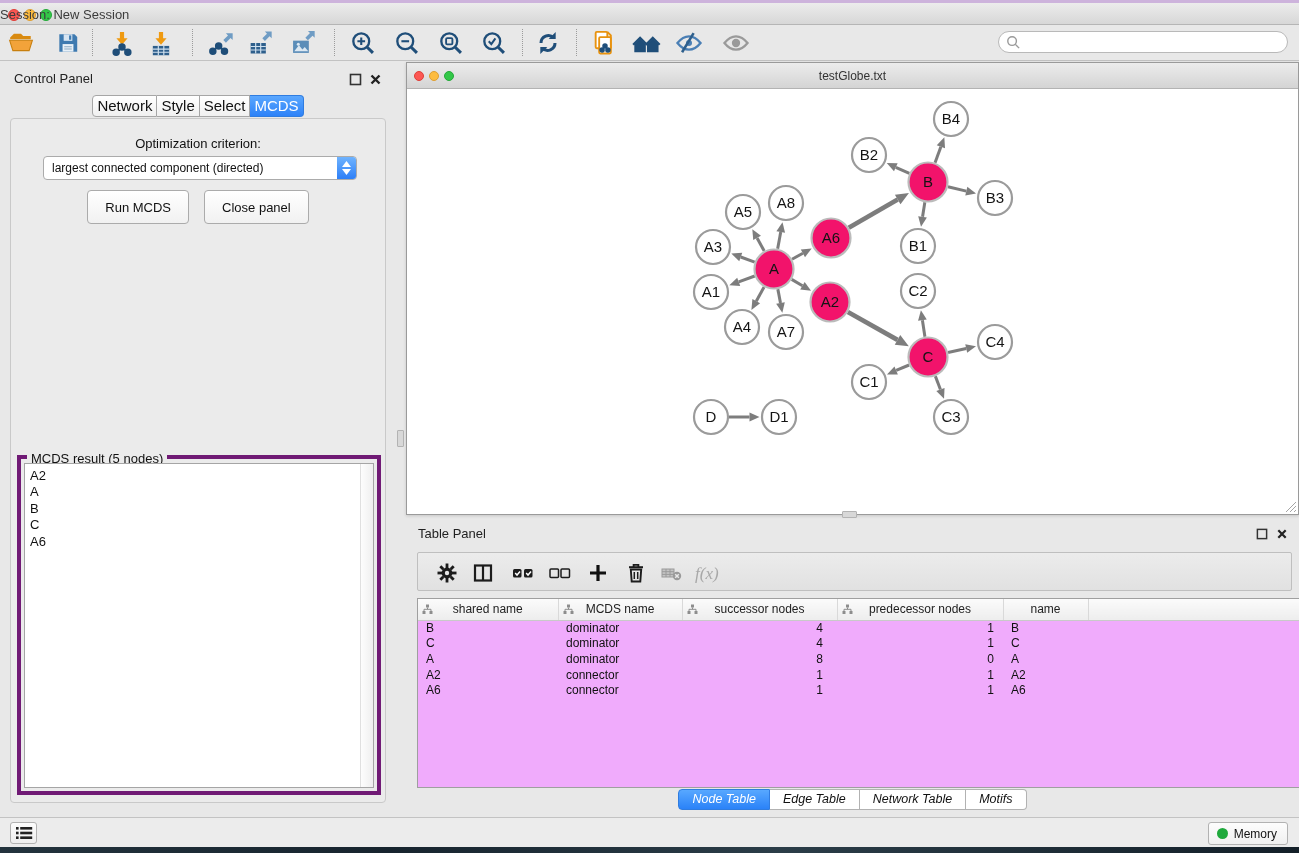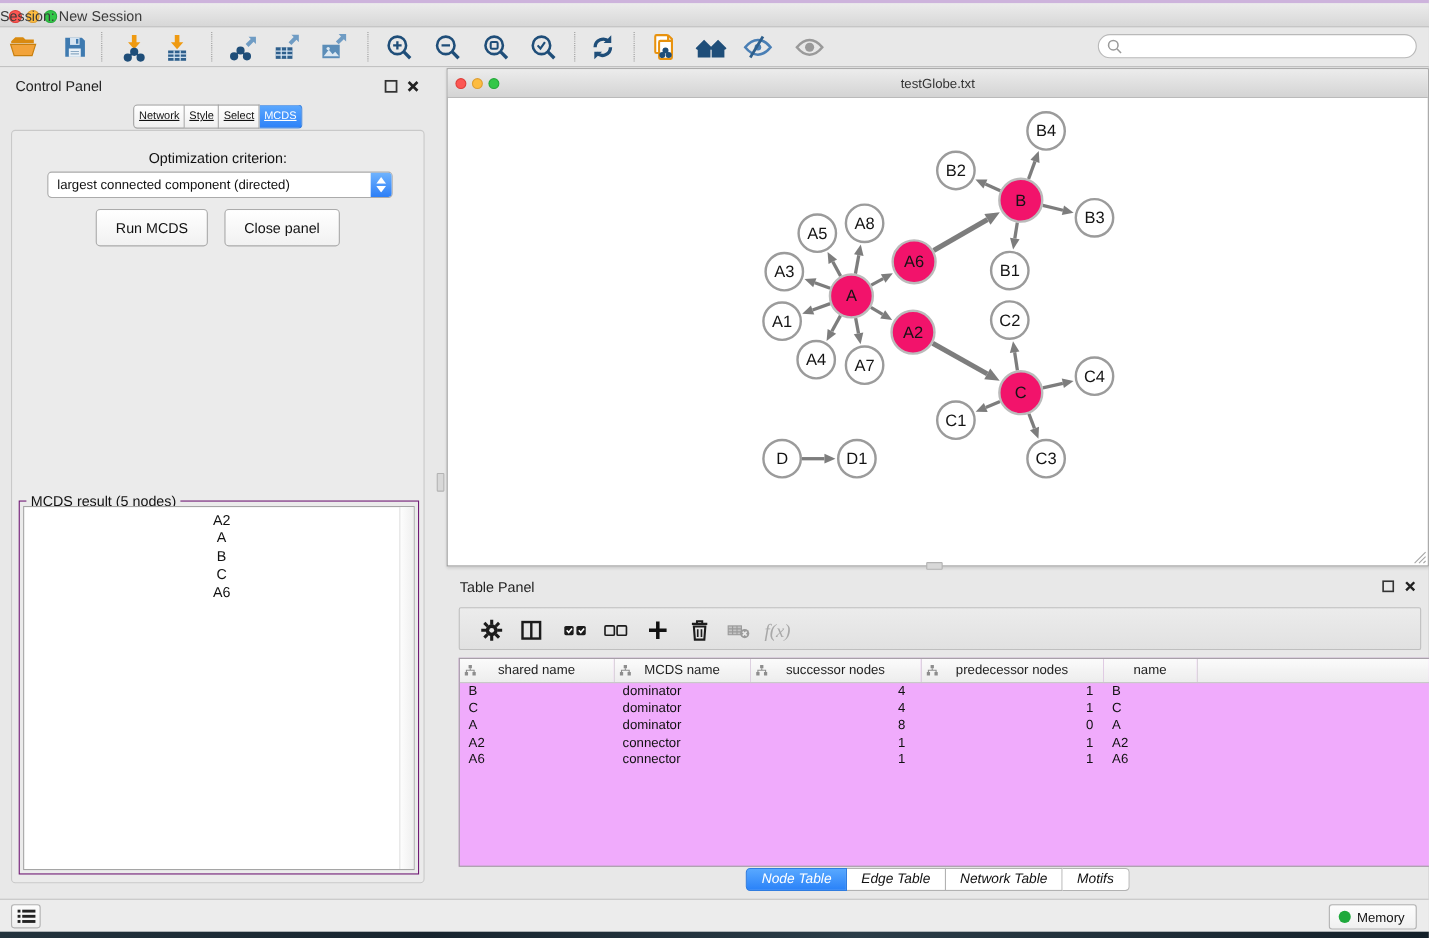--- a/index.html
+++ b/index.html
@@ -31,41 +31,41 @@
                border:1px solid #b9b9b9; border-radius:11px; background:#fff;
                display:flex; align-items:center; padding-left:7px; }
   .searchbox input { border:none; outline:none; flex:1; font-size:12px; background:transparent;
                font-family:"Liberation Sans",sans-serif; padding-left:4px; color:#333; }
 
   
   .cp { position:absolute; left:6px; top:62px; width:384px; height:748px; }
   .cp-title { position:absolute; left:8px; top:9px; font-size:13px; color:#222; }
   .winbtn { position:absolute; top:10px; width:13px; height:13px; }
   .cp-tabs { position:absolute; left:0; top:33px; width:100%; display:flex; justify-content:center; }
-  .cp-tab { height:22px; line-height:20px; padding:0 4px; font-size:10px; color:#111;
-            background:linear-gradient(#ffffff,#f0f0f0); border:1px solid #a6a6a6; border-left:none;text-decoration:underline; }
+  .cp-tab { height:22px; line-height:20px; padding:0 4px; font-size:15px; color:#111;
+            background:linear-gradient(#ffffff,#f0f0f0); border:1px solid #a6a6a6; border-left:none; }
   .cp-tab:first-child { border-left:1px solid #a6a6a6; border-radius:4px 0 0 4px; }
   .cp-tab:last-child { border-radius:0 4px 4px 0; }
   .cp-tab.active { background:linear-gradient(#5aa7fe,#2d82f8); color:#fff; border-color:#2f7ce0; }
   .cp-body { position:absolute; left:4px; top:56px; width:376px; height:685px;
              background:#ebebeb; border:1px solid #c9c9c9; border-radius:4px; }
   .opt-label { position:absolute; left:0; right:0; top:74px; text-align:center; font-size:13px; color:#111; }
   .selectbox { position:absolute; left:37px; top:94px; width:314px; height:24px; background:#fff;
                border:1px solid #ababab; border-radius:4px; display:flex; align-items:center; }
   .selectbox .sel-text { flex:1; font-size:12px; color:#111; padding-left:8px; white-space:nowrap; overflow:hidden; }
   .sel-stepper { width:19px; height:22px; margin-right:0px; border-radius:0 3px 3px 0;
                  background:linear-gradient(#6fb3fe,#2d7ff7); display:flex; flex-direction:column;
                  align-items:center; justify-content:center; gap:2px; }
   .sel-stepper svg { display:block; }
   .cp-btnrow { position:absolute; left:0; right:0; top:128px; display:flex; justify-content:center; gap:15px; }
   .btn { height:34px; padding:0 17px; font-size:13px; color:#111; line-height:21px;
          background:linear-gradient(#ffffff,#f1f1f1); border:1px solid #ababab; border-radius:4px; }
 
   .groupbox { position:absolute; left:11px; top:393px; width:364px; height:340px;
-              border:1px solid #701a75; background:#ebebeb;text-align:center; }
+              border:4px solid #701a75; background:#ebebeb; }
   .legend { position:absolute; left:6px; top:-8px; background:#ebebeb; padding:0 4px;
             font-size:13px; color:#111; }
   .mcds-list { position:absolute; left:3px; top:4px; right:3px; bottom:3px; background:#fff;
                border:1px solid #a5a5a5; overflow:hidden; }
   .mcds-scroll { position:absolute; right:0; top:0; width:13px; bottom:0;
                  background:linear-gradient(90deg,#fdfdfd,#efefef); border-left:1px solid #e0e0e0; }
   .mcds-item { font-size:13px; color:#111; line-height:16.4px; padding-left:5px; }
   .mcds-pad { padding-top:4px; }
 
   

